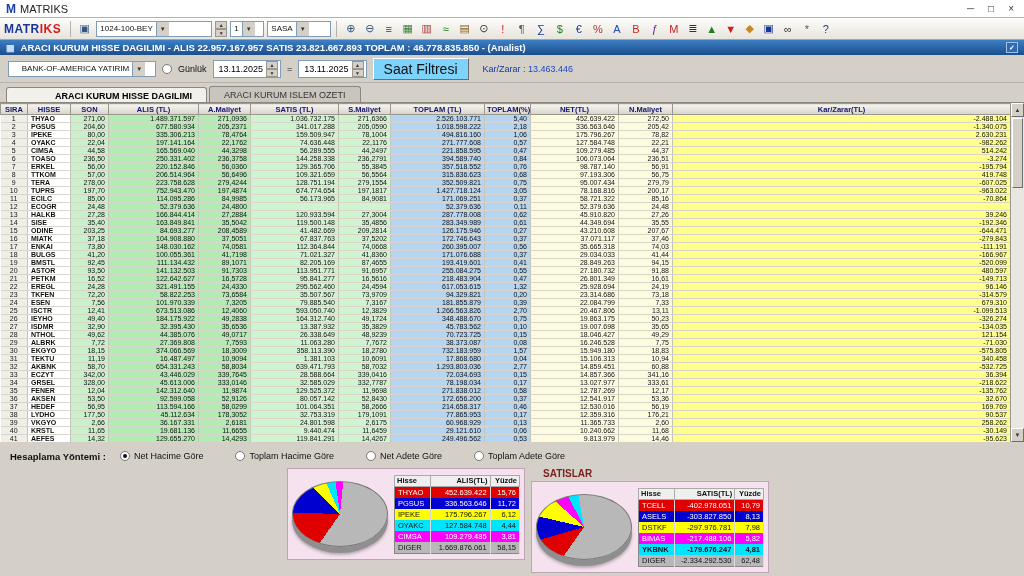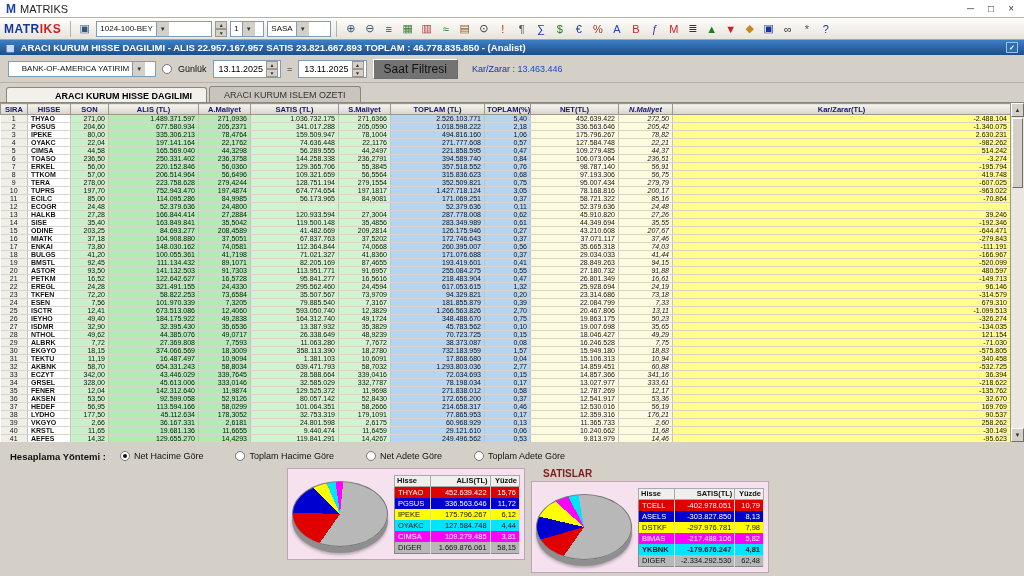--- a/index.html
+++ b/index.html
@@ -42,22 +42,22 @@
   
   .controls-row { height:28px; display:flex; align-items:center; padding:0 8px; gap:6px;
     background:#d4d0c8; border-bottom:1px solid #b5b2aa; font-size:9px; }
   .broker-combo { width:148px;justify-content:center; }
   .radio { width:10px; height:10px; border-radius:50%; background:#fff; border:1px solid #777;
     display:inline-flex; align-items:center; justify-content:center; }
   .radio.checked::after { content:""; width:4px; height:4px; border-radius:50%; background:#111; }
   .rlabel { font-size:9px; color:#111; }
   .datefield { background:#fff; border:1px solid #7f9db9; height:18px; display:inline-flex;
     align-items:center; padding:0 2px 0 5px; font-size:9px; gap:3px; }
-  .btn { background:#737373; border:1px solid; border-color:#fff #6d6d6d #6d6d6d #fff;
-    font-size:12px; padding:2px 10px; color:#111; }
+  .btn { background:#7dd3fc; border:1px solid; border-color:#fff #6d6d6d #6d6d6d #fff;
+    font-size:14px; padding:2px 10px; color:#111; }
   .karzarar { margin-left:8px; font-size:9px; color:#16369c; }
   .karzarar b { color:#1d49c9; font-weight:normal; }
 
   
   .tab-row { height:19px; display:flex; align-items:flex-end; padding:0 6px; gap:2px;
     background:#d4d0c8; }
   .tab { padding:3px 14px 2px; font-size:9px; border:1px solid #8a877f; border-bottom:none;
     border-radius:3px 3px 0 0; background:#c9c5bd; color:#333; }
   .tab.active { background:#f2f0ea; font-weight:bold; color:#000; position:relative; top:1px;padding-left:48px; }
 
@@ -75,21 +75,21 @@
   .c0 { width:27px; background:#f0efe7; color:#444; }
   .c1 { width:43px; background:#ffffff; font-weight:bold; }
   .c2 { width:38px; background:#c9f1c9; }
   .c3 { width:90px; background:#b2ecb2; }
   .c4 { width:52px; background:#b2ecb2; }
   .c5 { width:88px; background:#d0f4d0; }
   .c6 { width:52px; background:#d0f4d0;margin-top:15px; }
   .c7 { width:94px; background:#b5d5f2; }
   .c8 { width:46px; background:#b5d5f2; }
   .c9 { width:88px; background:#fdfbdd; }
-  .c10 { width:54px; background:#fdfbdd;font-style:italic; }
+  .c10 { width:54px; background:#fdfbdd; }
   .c11 { width:338px; background:#ffff8a; }
   td.c11 { padding-right:100px; }
   td.neg { color:#c00000; }
   
   .vscroll { position:absolute; top:0; right:0; bottom:0; width:14px; background:#e9e7e0;
     border-left:1px solid #9a978f; display:flex; flex-direction:column; }
   .varrow { height:14px; background:#d4d0c8; border:1px solid; border-color:#fff #6d6d6d #6d6d6d #fff;
     font-size:6px; display:flex; align-items:center; justify-content:center; color:#333; }
   .vthumb { height:70px; margin:1px; background:#d4d0c8; border:1px solid; border-color:#fff #6d6d6d #6d6d6d #fff; }
   .vfill { flex:1; }

